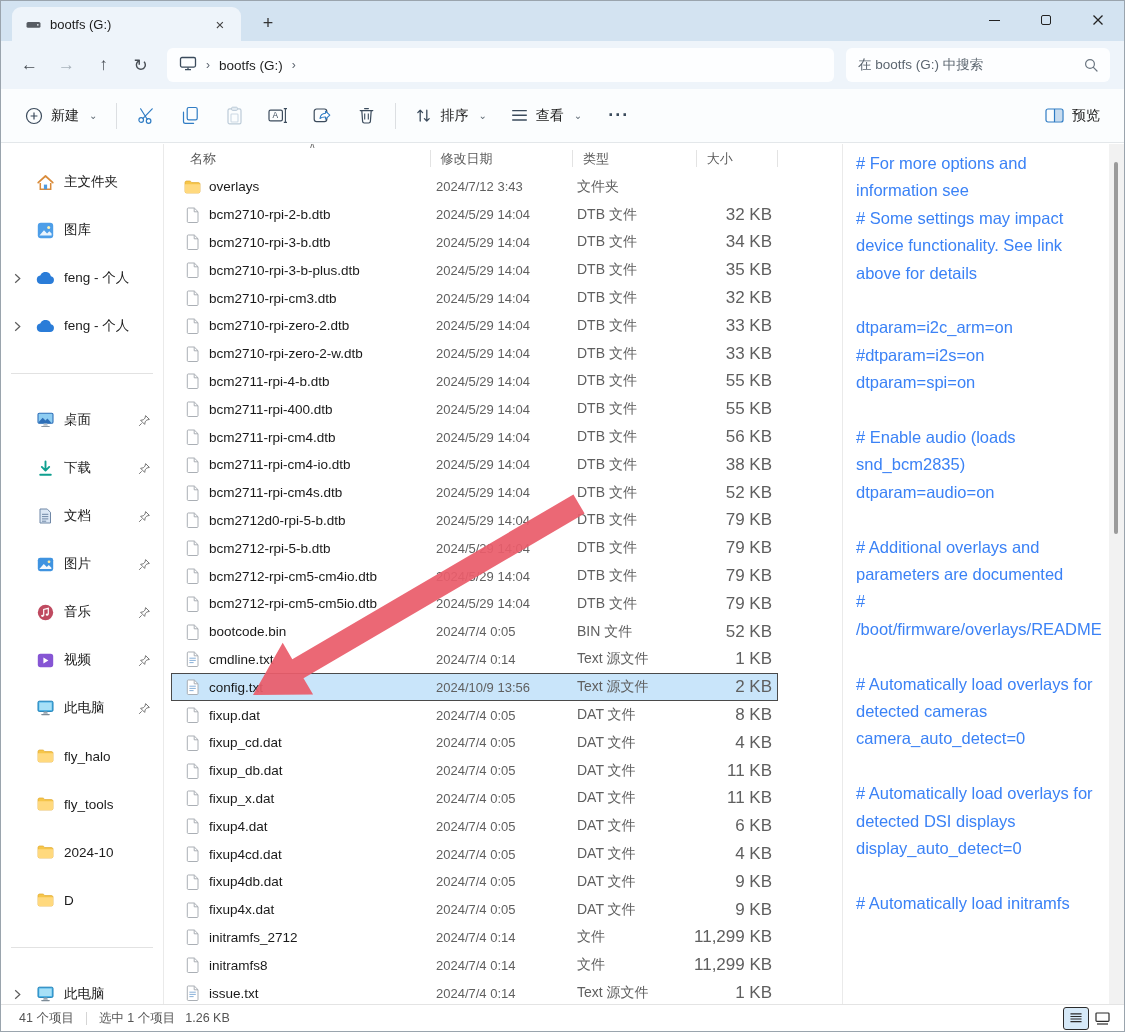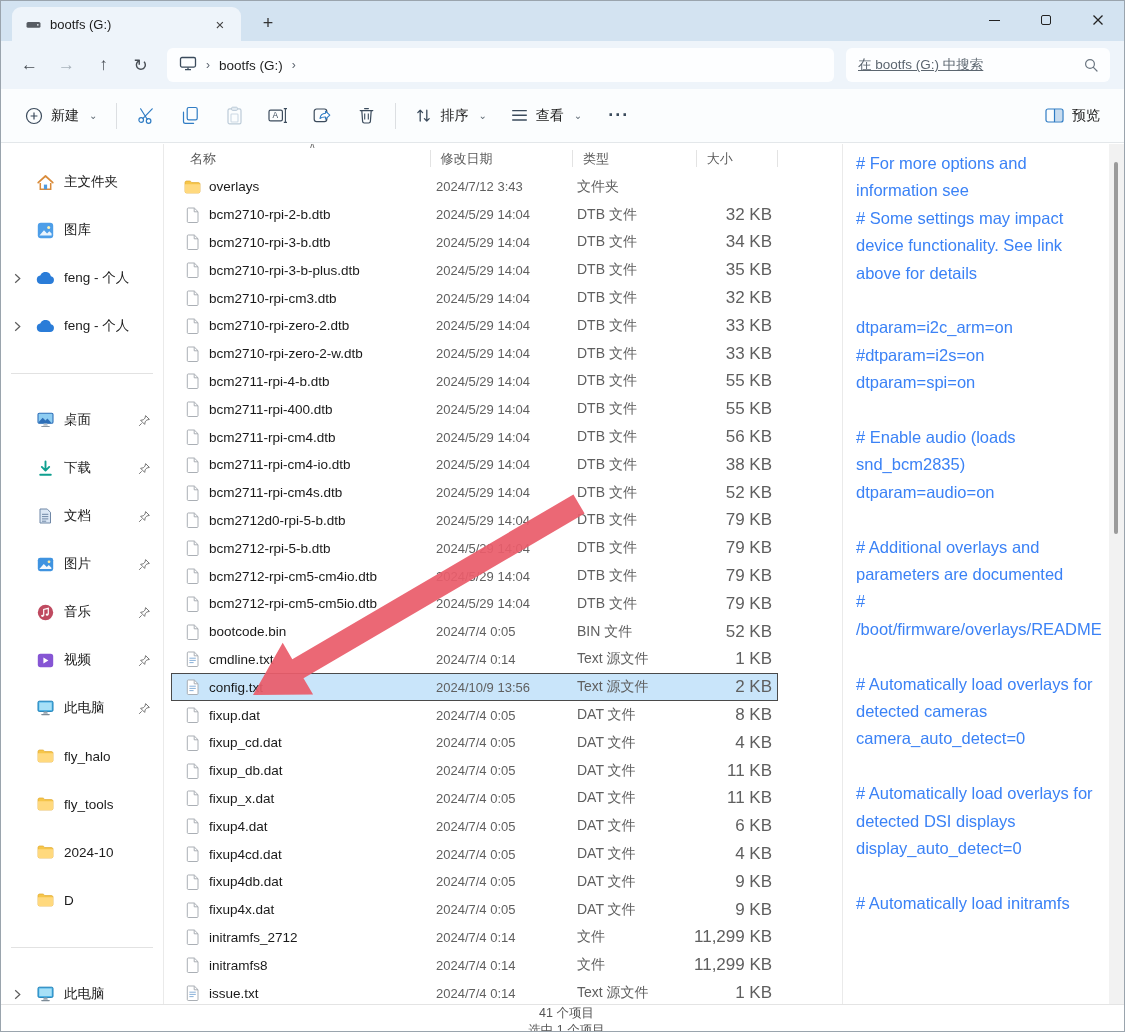--- a/index.html
+++ b/index.html
@@ -24,21 +24,21 @@
   .max-glyph{width:10px;height:10px;border:1.3px solid #222;border-radius:2px;}
   
   .addressbar{height:48px;background:#eef4fa;display:flex;align-items:center;padding:0 14px 0 10px;}
   .navbtn{width:37px;height:34px;display:flex;align-items:center;justify-content:center;
        font-size:17px;color:#474d54;border-radius:5px;}
   .navbtn.disabled{color:#a8b2bb;}
   .crumbbox{flex:1;height:34px;background:#fdfeff;border-radius:6px;margin:0 12px 0 8px;
        display:flex;align-items:center;padding:0 12px;gap:9px;font-size:13.5px;color:#1f1f1f;}
   .crumb-chev{color:#5c6570;font-size:12px;}
   .searchbox{width:264px;height:34px;background:#fdfeff;border-radius:6px;display:flex;
-       align-items:center;padding:0 12px;font-size:13.5px;color:#5c6670;gap:8px;text-decoration:underline;}
+       align-items:center;padding:0 12px;font-size:13.5px;color:#5c6670;gap:8px;}
   .searchbox .ph{flex:1;}
   
   .toolbar{height:54px;background:#fbfdfe;border-bottom:1px solid #e3e7ea;display:flex;align-items:center;padding:0 12px;}
   .tbtn{display:flex;align-items:center;gap:8px;padding:0 12px;height:38px;border-radius:5px;}
   .tbtn .lbl{font-size:14px;color:#1b1b1b;}
   .caret{font-size:10px;color:#5f6a74;margin-left:2px;}
   .tb-sep{width:1px;height:26px;background:#dcdfe2;margin:0 7px;}
   .tb-ic{width:44px;height:38px;display:flex;align-items:center;justify-content:center;border-radius:5px;}
   .tb-ellipsis{font-size:18px;color:#3b4b5c;letter-spacing:1px;padding:0 14px;font-weight:bold;}
   .tb-spacer{flex:1;}
@@ -74,21 +74,21 @@
   .cell-type{width:117px;font-size:14px;color:#5f5f5f;flex:none;white-space:nowrap;}
   .cell-size{flex:1;text-align:right;padding-right:6px;font-size:17px;color:#5f5f5f;white-space:nowrap;}
   
   .preview{width:282px;flex:none;border-left:1px solid #eaeaea;position:relative;
        padding:6px 20px 0 13px;color:#3b82f6;}
   .preview-line{font-size:16.5px;line-height:27.4px;min-height:27.4px;overflow-wrap:anywhere;}
   .pv-scroll{position:absolute;top:0;right:0;bottom:0;width:15px;background:#f2f2f2;}
   .pv-thumb{position:absolute;left:5px;width:4px;top:18px;height:372px;background:#9b9b9b;border-radius:2px;}
   
   .statusbar{position:absolute;left:0;right:0;bottom:0;height:27px;border-top:1px solid #e4e4e4;
-       background:#fff;display:flex;align-items:center;padding:0 10px 0 18px;font-size:12.5px;color:#555;flex-direction:column;}
+       background:#fff;display:flex;align-items:center;padding:0 10px 0 18px;font-size:12.5px;color:#555;}
   .st-sep{width:1px;height:13px;background:#d5d5d5;margin:0 12px;}
   .st-size{margin-left:10px;}
   .st-spacer{flex:1;}
   .viewbtn{width:24px;height:21px;display:flex;align-items:center;justify-content:center;margin-left:2px;border-radius:2px;}
   .viewbtn.active{background:#d6e9f8;outline:1px solid #2b2b2b;}
   
   .arrow-overlay{position:absolute;left:0;top:0;pointer-events:none;z-index:40;}
 </style>
 </head>
 <body>

